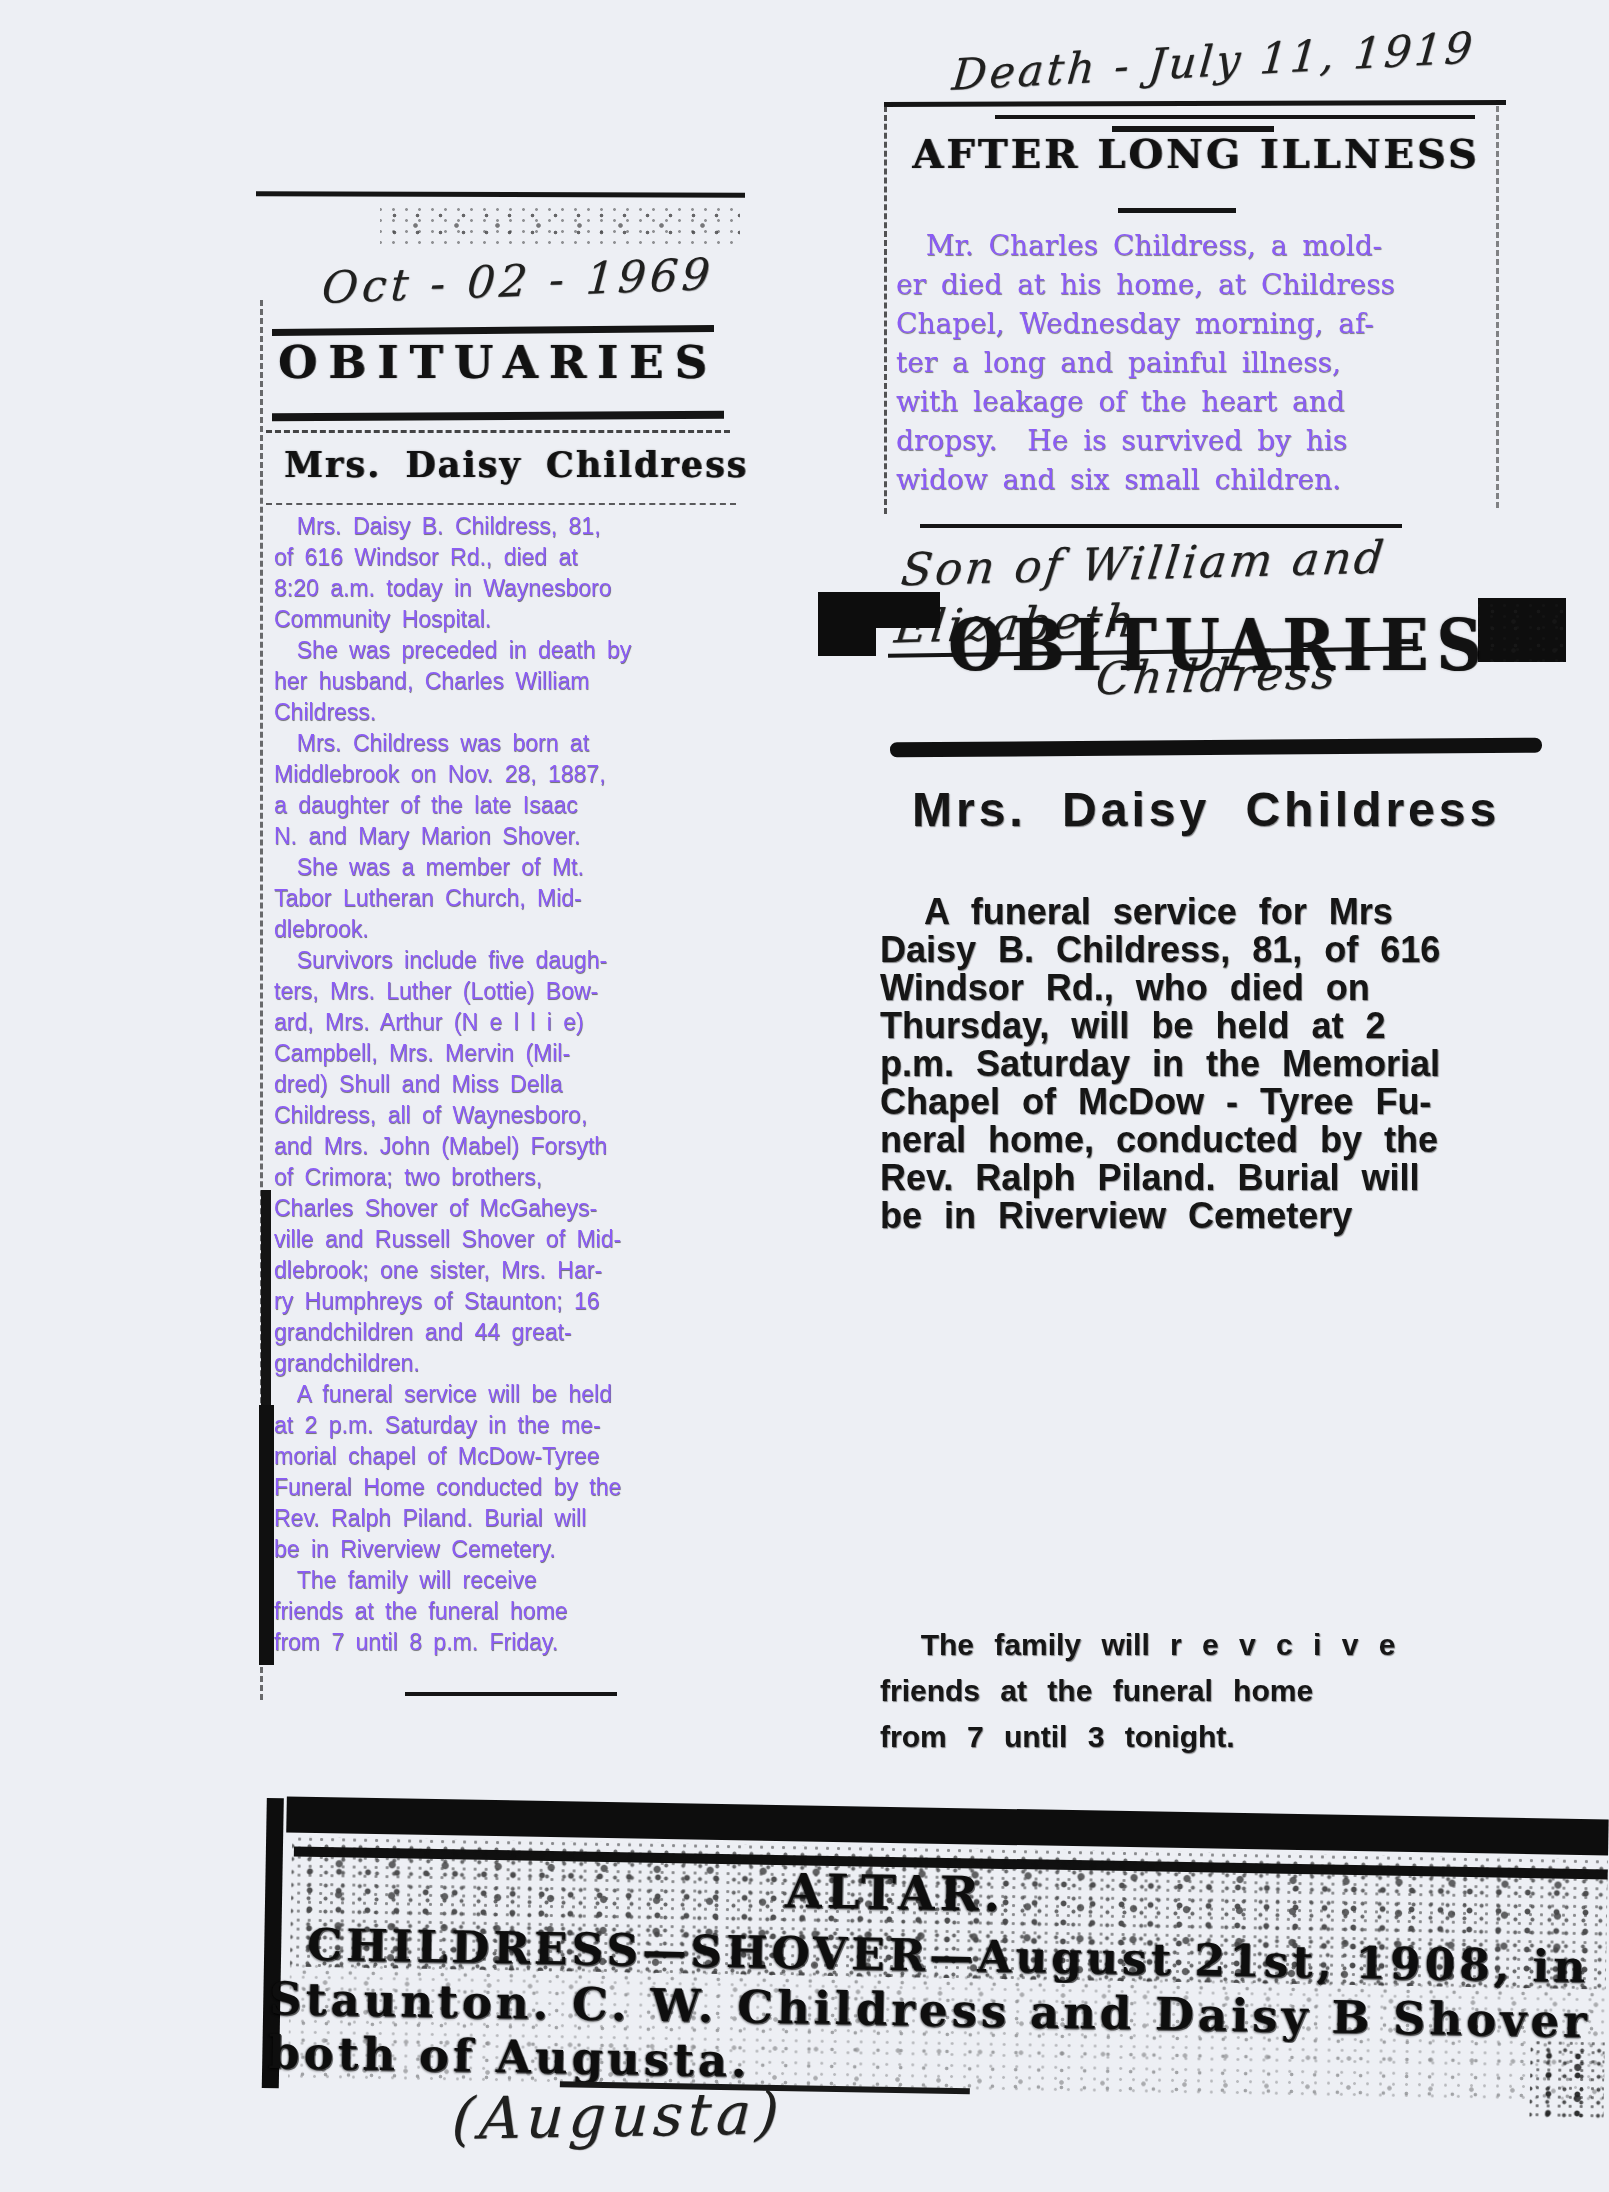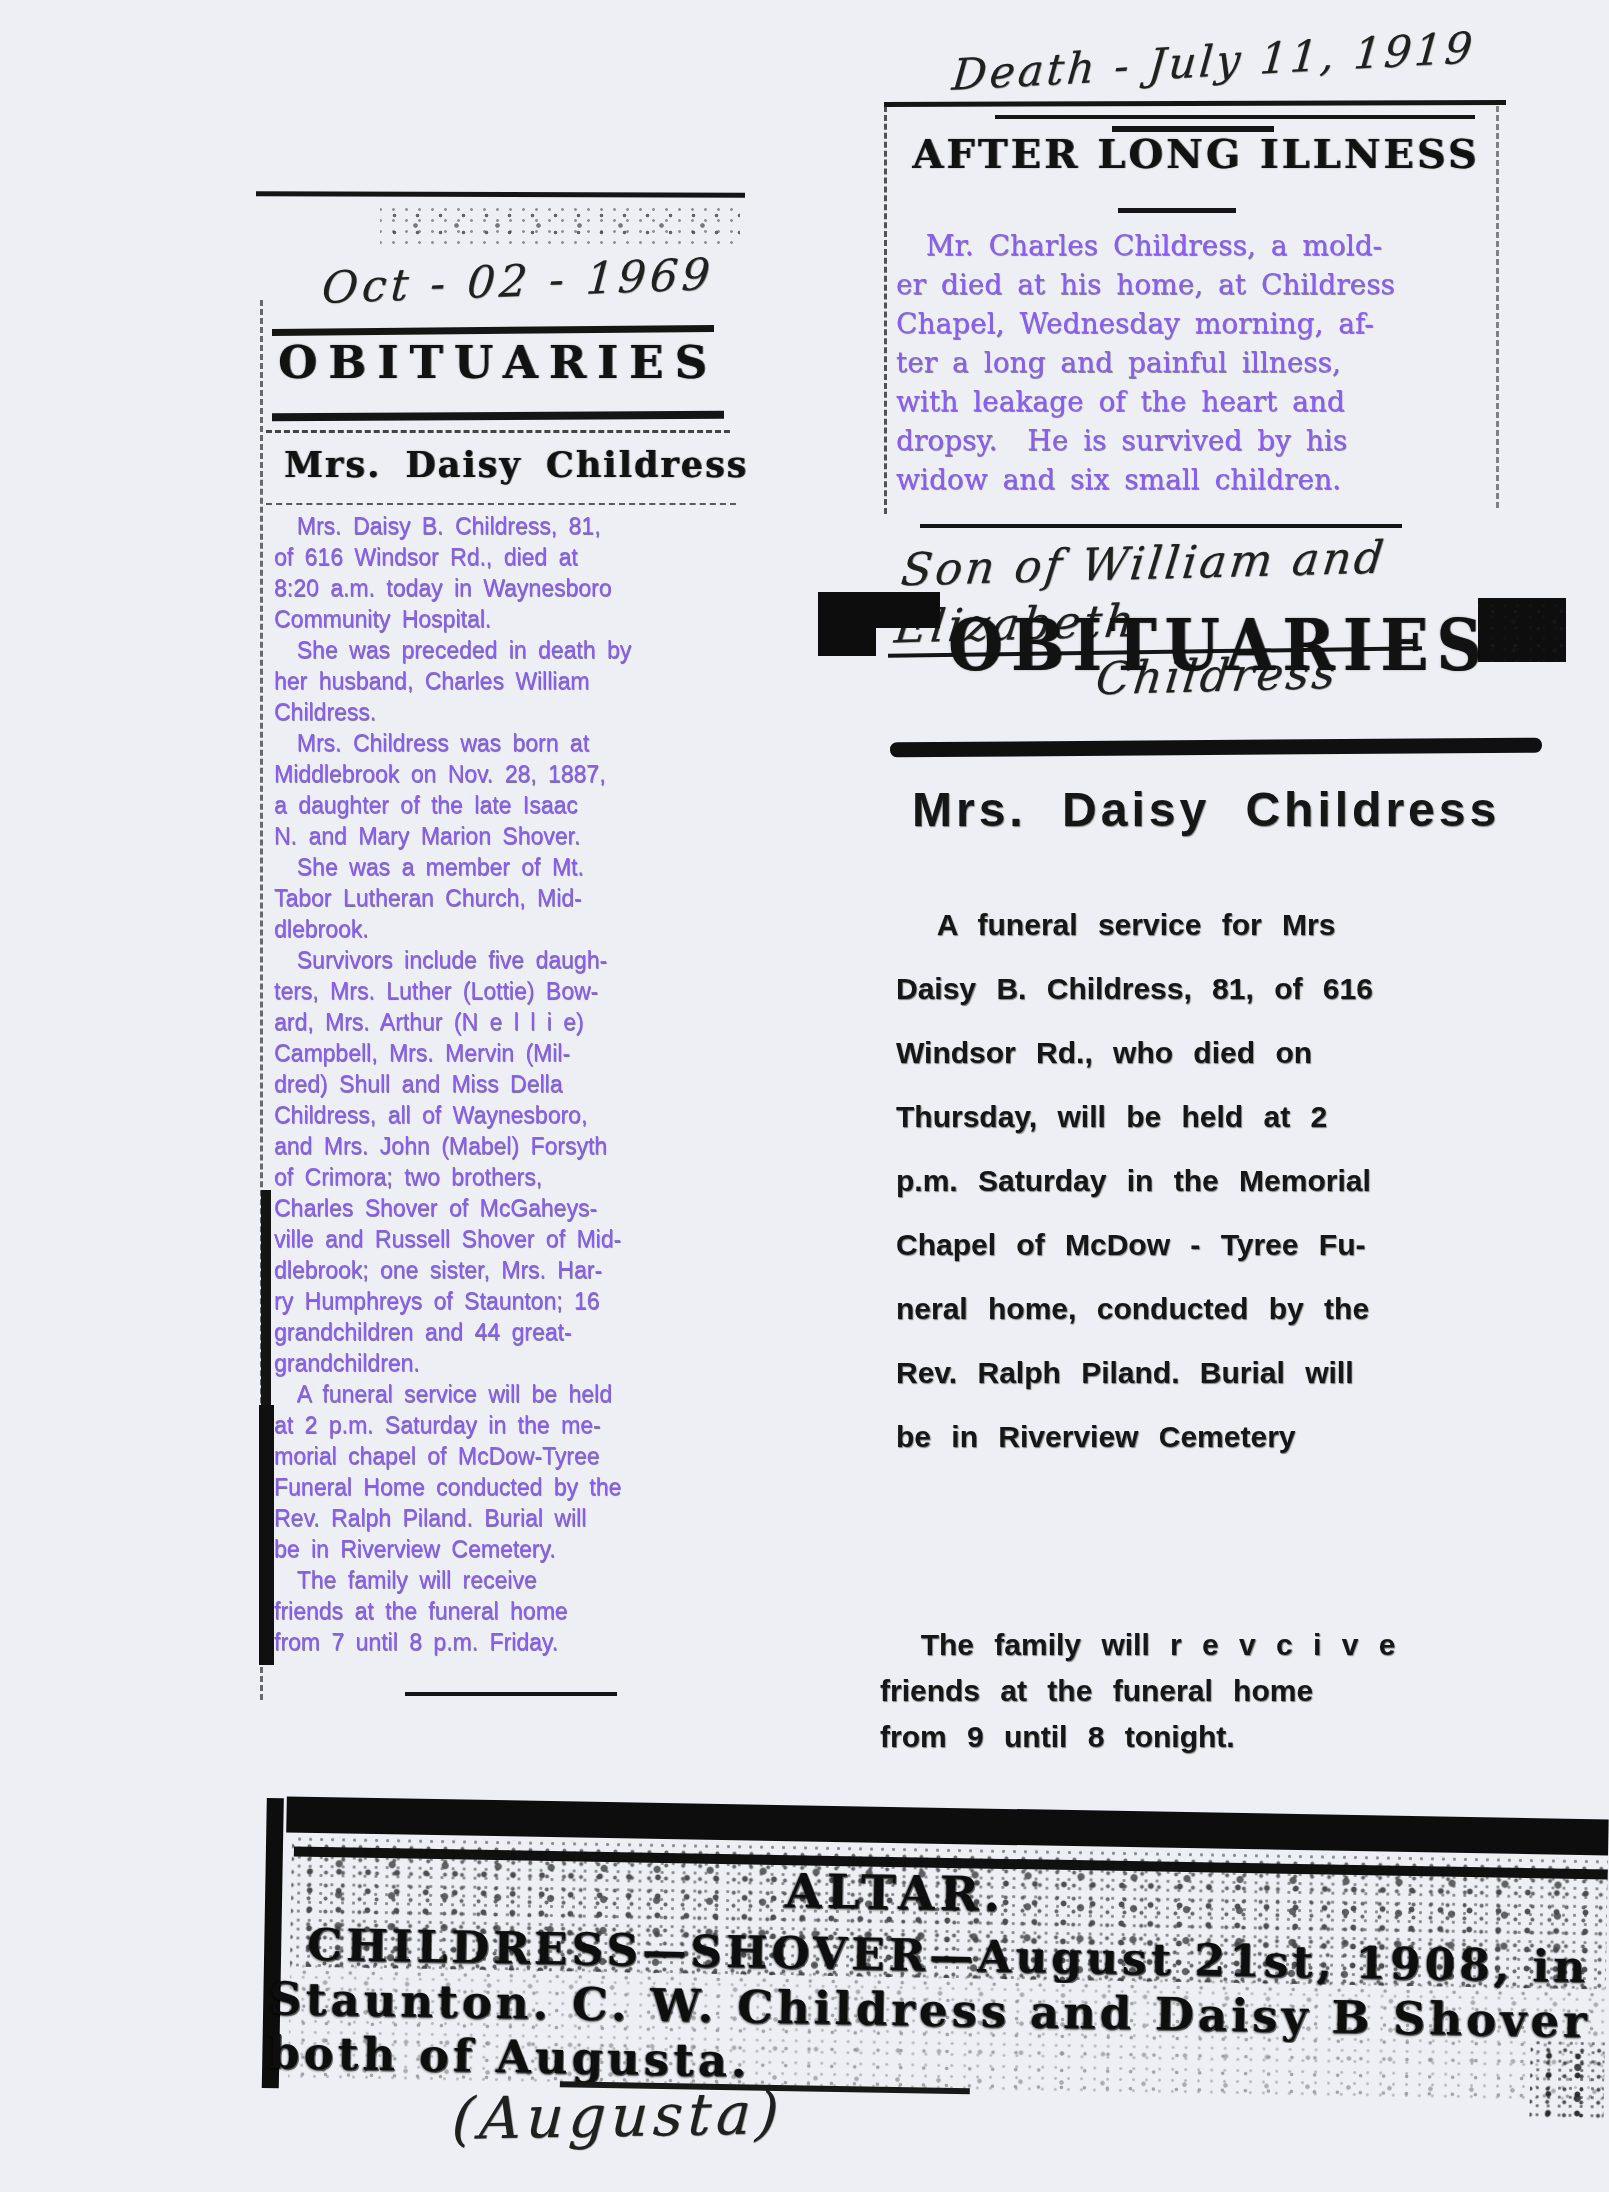--- a/index.html
+++ b/index.html
@@ -158,32 +158,32 @@
 
   <div class="abs rule" style="left:818px;top:592px;width:122px;height:36px;background:#0d0d0d;"></div>
   <div class="abs rule" style="left:818px;top:626px;width:58px;height:30px;background:#0d0d0d;"></div>
   <div class="abs rule speckle" style="left:1478px;top:598px;width:88px;height:64px;background-color:#0e0e0e;"></div>
 
   <div class="abs stencil" style="left:948px;top:608px;width:520px;font-size:63px;letter-spacing:8px;text-align:center;transform:scaleY(1.12);">OBITUARIES</div>
   <div class="abs rule" style="left:890px;top:740px;width:652px;height:15px;border-radius:7px;transform:rotate(-0.4deg);background:#101010;"></div>
 
   <div class="abs sansbody" style="left:912px;top:782px;font-size:48px;letter-spacing:4px;word-spacing:18px;">Mrs. Daisy Childress</div>
 
-  <div class="abs pre sansbody" style="left:880px;top:893px;width:695px;font-size:30px;line-height:64px;margin-left:16px;">  A funeral service for Mrs
+  <div class="abs pre sansbody" style="left:880px;top:893px;width:695px;font-size:36px;line-height:38px;">  A funeral service for Mrs
 Daisy B. Childress, 81, of 616
 Windsor Rd., who died on
 Thursday, will be held at 2
 p.m. Saturday in the Memorial
 Chapel of McDow - Tyree Fu-
 neral home, conducted by the
 Rev. Ralph Piland. Burial will
 be in Riverview Cemetery</div>
   <div class="abs pre sansbody" style="left:880px;top:1622px;width:695px;font-size:30px;line-height:46px;">  The family will r e v c i v e
 friends at the funeral home
-from 9 until 8 tonight.</div>
+from 7 until 3 tonight.</div>
 
   <div class="abs" style="left:265px;top:1788px;width:1344px;height:312px;transform:rotate(1deg);transform-origin:top left;">
     <div class="abs rule" style="left:2px;top:10px;width:17px;height:290px;background:#0d0d0d;"></div>
     <div class="abs rule" style="left:22px;top:8px;width:1322px;height:36px;background:#0d0d0d;"></div>
     <div class="abs rule" style="left:30px;top:58px;width:1314px;height:10px;background:#101010;"></div>
     <div class="abs speckle-heavy" style="left:28px;top:48px;width:1316px;height:130px;opacity:.75;"></div>
     <div class="abs speckle" style="left:28px;top:170px;width:1316px;height:120px;opacity:.45;"></div>
 
     <div class="abs grunge" style="left:522px;top:66px;font-size:47px;letter-spacing:5px;">ALTAR.</div>
     <div class="abs grunge" style="left:45px;top:130px;width:1310px;font-size:44px;letter-spacing:4px;white-space:nowrap;overflow:hidden;">CHILDRESS—SHOVER—August 21st, 1908, in</div>

